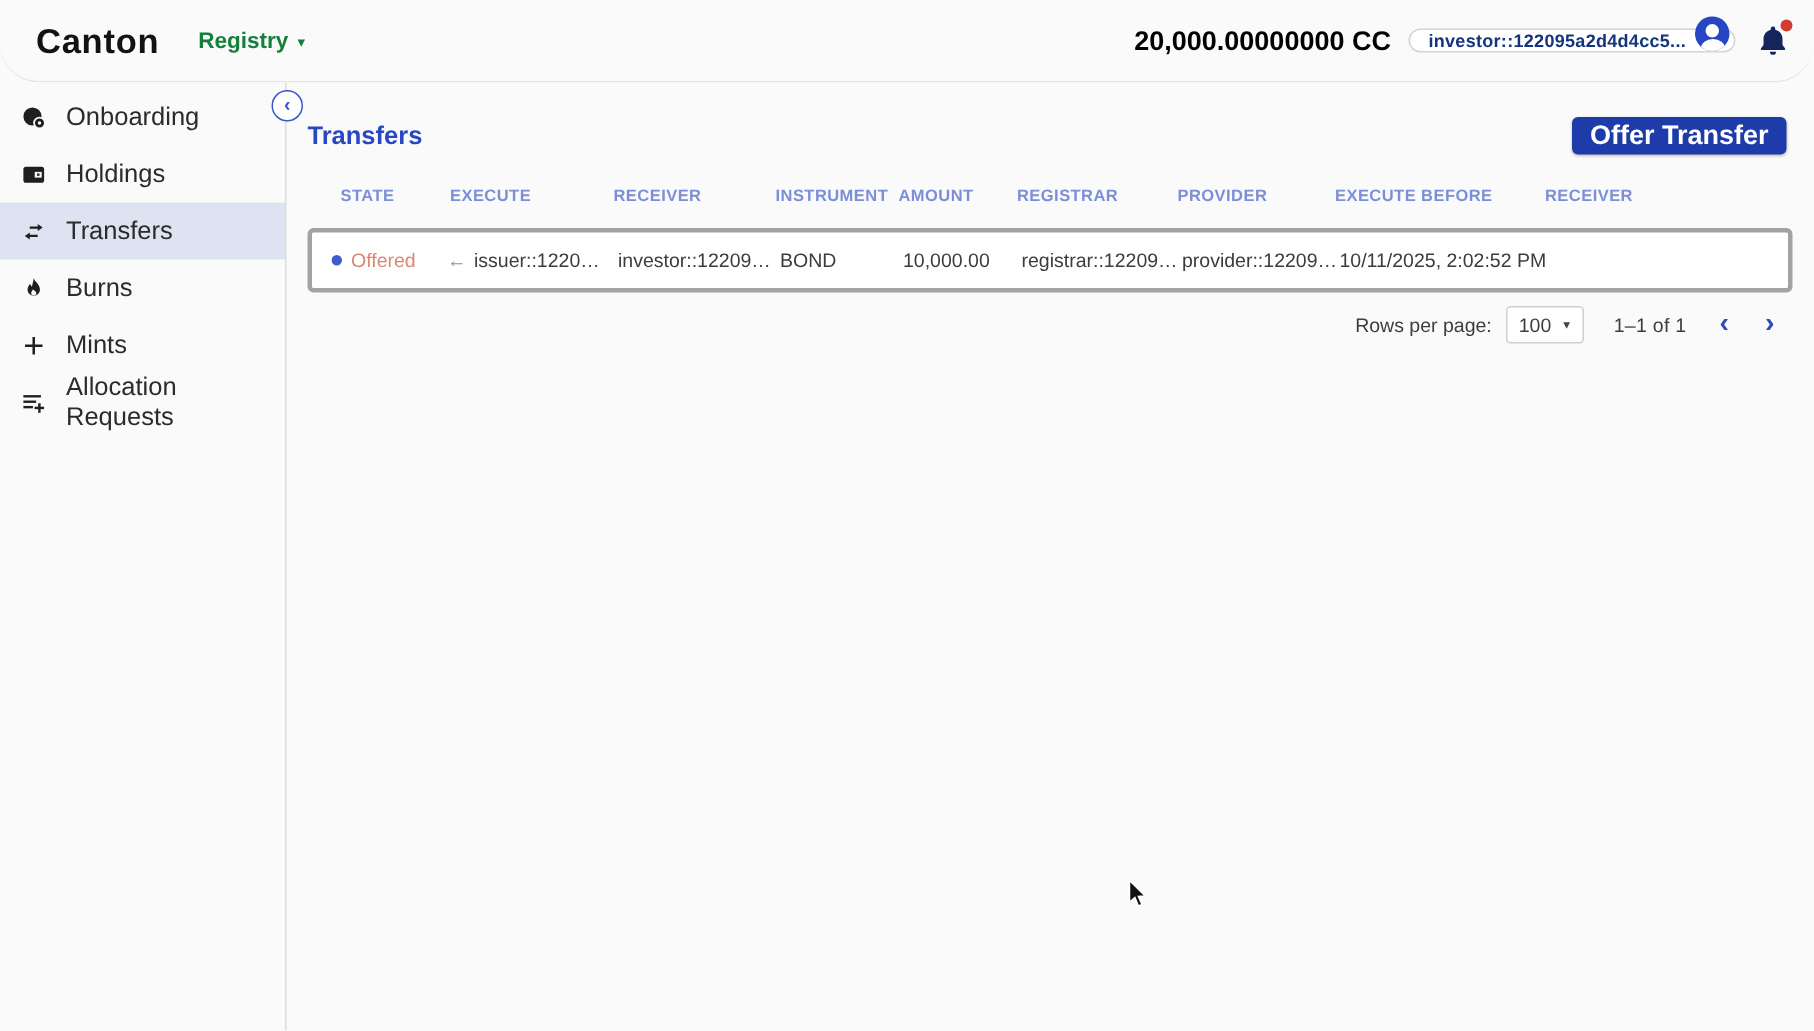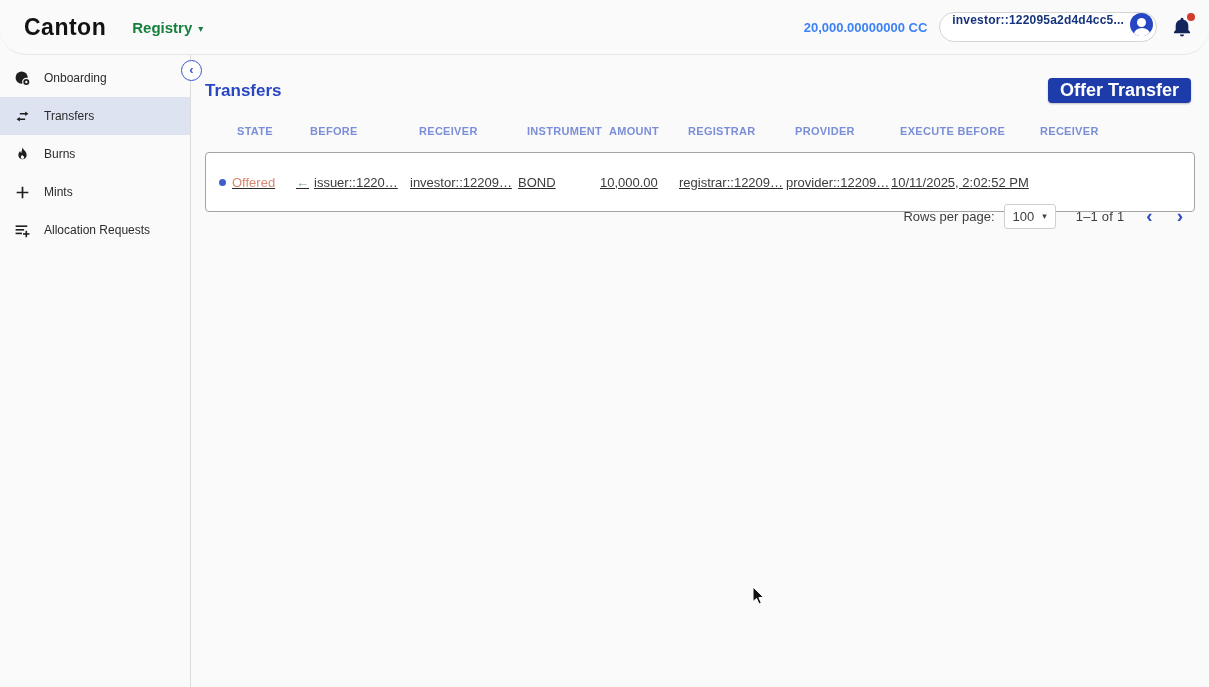--- a/index.html
+++ b/index.html
@@ -14,41 +14,41 @@
     display:flex; align-items:center; padding:0 16px;
     border-bottom:1px solid #e6e6e6; background:#fafafa;border-radius:26px;
   }
   .logo { font-size:23px; font-weight:700; letter-spacing:.5px; color:#121212; margin-left:8px; }
   .app-selector {
     display:flex; align-items:center; gap:6px; margin-left:26px;
     color:#15803d; font-size:15px; font-weight:600; cursor:pointer;
   }
   .app-selector .caret { font-size:10px; margin-top:2px; }
   .topbar-right { margin-left:auto; display:flex; align-items:center; gap:12px; }
-  .balance { font-size:13px; font-weight:600; color:#3b82f6; }
+  .balance { font-size:18px; font-weight:600; color:#000000; }
   .user-chip {
-    display:flex; align-items:flex-start; gap:6px; background:#fff;
-    border:1px solid #d4d4d4; border-radius:15px; height:30px;
+    display:flex; align-items:flex-end; gap:6px; background:#fff;
+    border:1px solid #d4d4d4; border-radius:15px; height:16px;
     padding:0 3px 0 12px; cursor:pointer;
   }
   .user-chip .chip-label { font-size:12px; font-weight:700; color:#16337d; letter-spacing:.2px; }
   .avatar { width:23px; height:23px; border-radius:50%; background:#2746c4; position:relative; overflow:hidden; flex:0 0 auto; }
   .avatar .head { position:absolute; left:7px; top:4.5px; width:9px; height:9px; border-radius:50%; background:#fff; }
   .avatar .shoulders { position:absolute; left:3.5px; top:15px; width:16px; height:12px; border-radius:50%; background:#fff; }
   .bell-wrap { position:relative; margin-left:2px; cursor:pointer; width:22px; height:22px; }
   .bell-wrap svg { display:block; }
   .bell-dot { position:absolute; top:-3px; right:-2px; width:8px; height:8px; border-radius:50%; background:#d23b2e; }
   
   .sidebar {
     position:absolute; top:55px; left:0; width:191px; bottom:0;
     border-right:1px solid #dcdcdc; background:#fafafa; padding-top:4px;
   }
   .side-item {
     display:flex; align-items:center; height:38px; padding-left:14px;
-    gap:13px; font-size:12px; color:#2b2b2b; cursor:pointer;
+    gap:13px; font-size:17px; color:#2b2b2b; cursor:pointer;
   }
   .side-item.selected { background:#dde3f0; }
   .side-item .ic { width:17px; height:17px; flex:0 0 auto; display:flex; align-items:center; justify-content:center; }
   .collapse-btn {
     position:absolute; left:181px; top:60px; width:21px; height:21px;
     border-radius:50%; background:#fff; border:1px solid #3a57c9;
     color:#3a57c9; display:flex; align-items:center; justify-content:center;
     font-size:13px; font-weight:700; cursor:pointer; z-index:5; line-height:1;
     padding-bottom:2px;
   }
@@ -59,25 +59,25 @@
     position:absolute; right:18px; top:23px; height:25px; padding:0 12px;
     background:#1d3caa; color:#fff; font-size:18px; font-weight:600;
     border:none; border-radius:4px; cursor:pointer; font-family:inherit;
     box-shadow:0 1px 2px rgba(0,0,0,.25);
   }
   .thead, .trow {
     display:grid;
     grid-template-columns:73px 109px 108px 82px 79px 107px 105px 140px 1fr;
     padding-left:22px; align-items:center;
   }
-  .thead { position:absolute; left:24px; right:14px; top:66px; height:20px; }
+  .thead { position:absolute; left:14px; right:14px; top:66px; height:20px; }
   .thead .th { font-size:11px; font-weight:700; letter-spacing:.3px; color:#7b8ed8; }
   .card {
-    position:absolute; left:14px; right:14px; top:97px; height:60px;
-    background:#fff; border:1px solid #a3a3a3; border-radius:4px;text-decoration:underline;
+    position:absolute; left:14px; right:14px; top:97px; height:43px;
+    background:#fff; border:3px solid #a3a3a3; border-radius:4px;
   }
   .trow { height:100%; cursor:pointer; }
   .td { font-size:13px; color:#3c3c3c; white-space:nowrap; overflow:hidden; }
   .state-cell { display:flex; align-items:center; gap:6px; margin-left:-9px; }
   .state-dot { width:7px; height:7px; border-radius:50%; background:#3d5ecf; flex:0 0 auto; }
   .state-label { color:#d98673; font-size:13px; }
   .sender-cell { display:flex; align-items:center; gap:5px; margin-left:-5px; }
   .dir-arrow { color:#7fa07c; font-size:13px; }
   
   .pagination {
@@ -127,20 +127,30 @@
   <div class="side-item">
     <span class="ic">
       <svg width="17" height="17" viewBox="0 0 16 16">
         <circle cx="7.2" cy="7.2" r="5.7" fill="#1f1f1f"></circle>
         <circle cx="11.6" cy="11.3" r="3.4" fill="#1f1f1f" stroke="#fafafa" stroke-width="1.1"></circle>
         <circle cx="11.6" cy="11.3" r="1.1" fill="#fafafa"></circle>
       </svg>
     </span>
     <span>Onboarding</span>
   </div>
+  <div class="side-item">
+    <span class="ic">
+      <svg width="17" height="17" viewBox="0 0 16 16">
+        <rect x="1.5" y="3" width="13" height="10" rx="1.6" fill="#1f1f1f"></rect>
+        <rect x="8.6" y="6.2" width="4.4" height="3.6" fill="#fafafa"></rect>
+        <rect x="10.1" y="7.2" width="1.5" height="1.5" fill="#1f1f1f"></rect>
+      </svg>
+    </span>
+    <span>Holdings</span>
+  </div>
   <div class="side-item selected">
     <span class="ic">
       <svg width="17" height="17" viewBox="0 0 16 16">
         <path d="M10.5 3.2 13.6 5.4 10.5 7.6 10.5 6.1 5.5 6.1 5.5 4.7 10.5 4.7z" fill="#1f1f1f"></path>
         <path d="M5.5 8.4 2.4 10.6 5.5 12.8 5.5 11.3 10.5 11.3 10.5 9.9 5.5 9.9z" fill="#1f1f1f"></path>
       </svg>
     </span>
     <span>Transfers</span>
   </div>
   <div class="side-item">
@@ -177,21 +187,21 @@
 <div class="collapse-btn">
   <span>‹</span>
 </div>
 
 <div class="main">
   <div class="page-title">Transfers</div>
   <button class="offer-btn">Offer Transfer</button>
 
   <div class="thead">
     <div class="th">STATE</div>
-    <div class="th">BEFORE</div>
+    <div class="th">EXECUTE</div>
     <div class="th">RECEIVER</div>
     <div class="th">INSTRUMENT</div>
     <div class="th">AMOUNT</div>
     <div class="th">REGISTRAR</div>
     <div class="th">PROVIDER</div>
     <div class="th">EXECUTE BEFORE</div>
     <div class="th">RECEIVER</div>
   </div>
 
   <div class="card">

